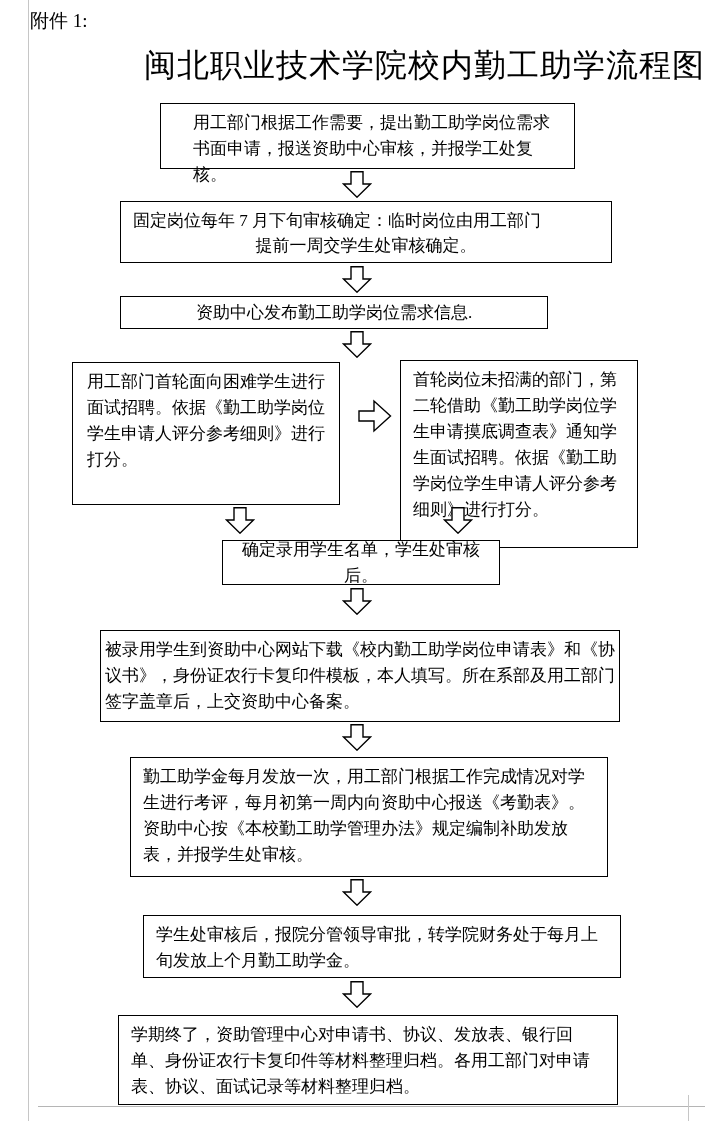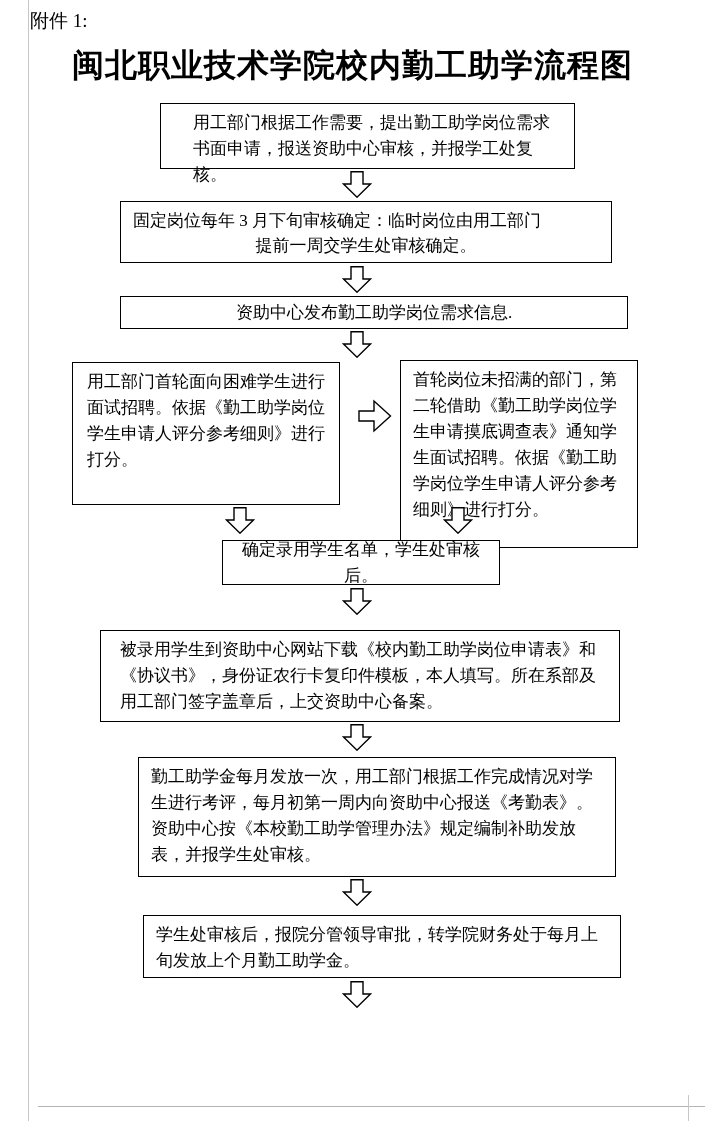--- a/index.html
+++ b/index.html
@@ -10,23 +10,23 @@
     font-family:"Liberation Serif","DejaVu Serif",serif;
     color:#000;
     overflow:hidden;
   }
   .attachment{
     position:absolute;left:30px;top:8px;
     font-size:19px;
   }
   .title{
     position:absolute;left:0;top:44px;width:705px;
-    text-align:center;
+    text-align:right;
     font-family:"Liberation Sans","DejaVu Sans",sans-serif;
-    font-weight:bold;
+    font-weight:normal;
     font-size:32px;
     letter-spacing:1px;
   }
   .box{
     position:absolute;
     border:1.5px solid #000;
     box-sizing:border-box;
     font-size:17px;
     line-height:26px;
     padding:6px 12px;
@@ -68,31 +68,31 @@
 
   <div class="box" style="left:160px;top:103px;width:415px;height:66px;padding-left:32px;">用工部门根据工作需要，提出勤工助学岗位需求书面申请，报送资助中心审核，并报学工处复核。</div>
 
   <div class="arrow" style="left:342px;top:171px;">
     <svg width="30" height="27" viewBox="0 0 30 27">
       <polygon points="9,0.8 21,0.8 21,13 28.5,13 15,26.2 1.5,13 9,13" fill="#ffffff" stroke="#000000" stroke-width="1.4"></polygon>
     </svg>
   </div>
 
   <div class="box" style="left:120px;top:201px;width:492px;height:62px;">
-    <div>固定岗位每年 3 月下旬审核确定：临时岗位由用工部门</div>
+    <div>固定岗位每年 7 月下旬审核确定：临时岗位由用工部门</div>
     <div class="line2-center">提前一周交学生处审核确定。</div>
   </div>
 
   <div class="arrow" style="left:342px;top:266px;">
     <svg width="30" height="27" viewBox="0 0 30 27">
       <polygon points="9,0.8 21,0.8 21,13 28.5,13 15,26.2 1.5,13 9,13" fill="#ffffff" stroke="#000000" stroke-width="1.4"></polygon>
     </svg>
   </div>
 
-  <div class="box center" style="left:120px;top:296px;width:508px;height:33px;">资助中心发布勤工助学岗位需求信息.</div>
+  <div class="box center" style="left:120px;top:296px;width:428px;height:33px;">资助中心发布勤工助学岗位需求信息.</div>
 
   <div class="arrow" style="left:342px;top:331px;">
     <svg width="30" height="27" viewBox="0 0 30 27">
       <polygon points="9,0.8 21,0.8 21,13 28.5,13 15,26.2 1.5,13 9,13" fill="#ffffff" stroke="#000000" stroke-width="1.4"></polygon>
     </svg>
   </div>
 
   <div class="box" style="left:72px;top:362px;width:268px;height:143px;padding-left:14px;">用工部门首轮面向困难学生进行面试招聘。依据《勤工助学岗位学生申请人评分参考细则》进行打分。</div>
 
   <div class="arrow" style="left:358px;top:398px;">
@@ -115,38 +115,39 @@
   </div>
 
   <div class="box center" style="left:222px;top:540px;width:278px;height:45px;">确定录用学生名单，学生处审核后。</div>
 
   <div class="arrow" style="left:342px;top:588px;">
     <svg width="30" height="27" viewBox="0 0 30 27">
       <polygon points="9,0.8 21,0.8 21,13 28.5,13 15,26.2 1.5,13 9,13" fill="#ffffff" stroke="#000000" stroke-width="1.4"></polygon>
     </svg>
   </div>
 
-  <div class="box" style="left:100px;top:630px;width:520px;height:92px;padding:6px 19px;">被录用学生到资助中心网站下载《校内勤工助学岗位申请表》和《协议书》，身份证农行卡复印件模板，本人填写。所在系部及用工部门签字盖章后，上交资助中心备案。</div>
+  <div class="box" style="left:100px;top:630px;width:520px;height:92px;padding:6px 4px;">被录用学生到资助中心网站下载《校内勤工助学岗位申请表》和《协议书》，身份证农行卡复印件模板，本人填写。所在系部及用工部门签字盖章后，上交资助中心备案。</div>
 
   <div class="arrow" style="left:342px;top:724px;">
     <svg width="30" height="27" viewBox="0 0 30 27">
       <polygon points="9,0.8 21,0.8 21,13 28.5,13 15,26.2 1.5,13 9,13" fill="#ffffff" stroke="#000000" stroke-width="1.4"></polygon>
     </svg>
   </div>
 
-  <div class="box" style="left:138px;top:757px;width:478px;height:120px;">勤工助学金每月发放一次，用工部门根据工作完成情况对学生进行考评，每月初第一周内向资助中心报送《考勤表》。资助中心按《本校勤工助学管理办法》规定编制补助发放表，并报学生处审核。</div>
+  <div class="box" style="left:130px;top:757px;width:478px;height:120px;">勤工助学金每月发放一次，用工部门根据工作完成情况对学生进行考评，每月初第一周内向资助中心报送《考勤表》。资助中心按《本校勤工助学管理办法》规定编制补助发放表，并报学生处审核。</div>
 
   <div class="arrow" style="left:342px;top:879px;">
     <svg width="30" height="27" viewBox="0 0 30 27">
       <polygon points="9,0.8 21,0.8 21,13 28.5,13 15,26.2 1.5,13 9,13" fill="#ffffff" stroke="#000000" stroke-width="1.4"></polygon>
     </svg>
   </div>
 
   <div class="box" style="left:130px;top:915px;width:478px;height:63px;margin-left:13px;">学生处审核后，报院分管领导审批，转学院财务处于每月上旬发放上个月勤工助学金。</div>
 
   <div class="arrow" style="left:342px;top:981px;">
     <svg width="30" height="27" viewBox="0 0 30 27">
       <polygon points="9,0.8 21,0.8 21,13 28.5,13 15,26.2 1.5,13 9,13" fill="#ffffff" stroke="#000000" stroke-width="1.4"></polygon>
     </svg>
   </div>
 
+  <div class="box" style="left:118px;top:1015px;width:500px;height:90px;">学期终了，资助管理中心对申请书、协议、发放表、银行回单、身份证农行卡复印件等材料整理归档。各用工部门对申请表、协议、面试记录等材料整理归档。</div>
 
 </div>
 
 </body></html>

